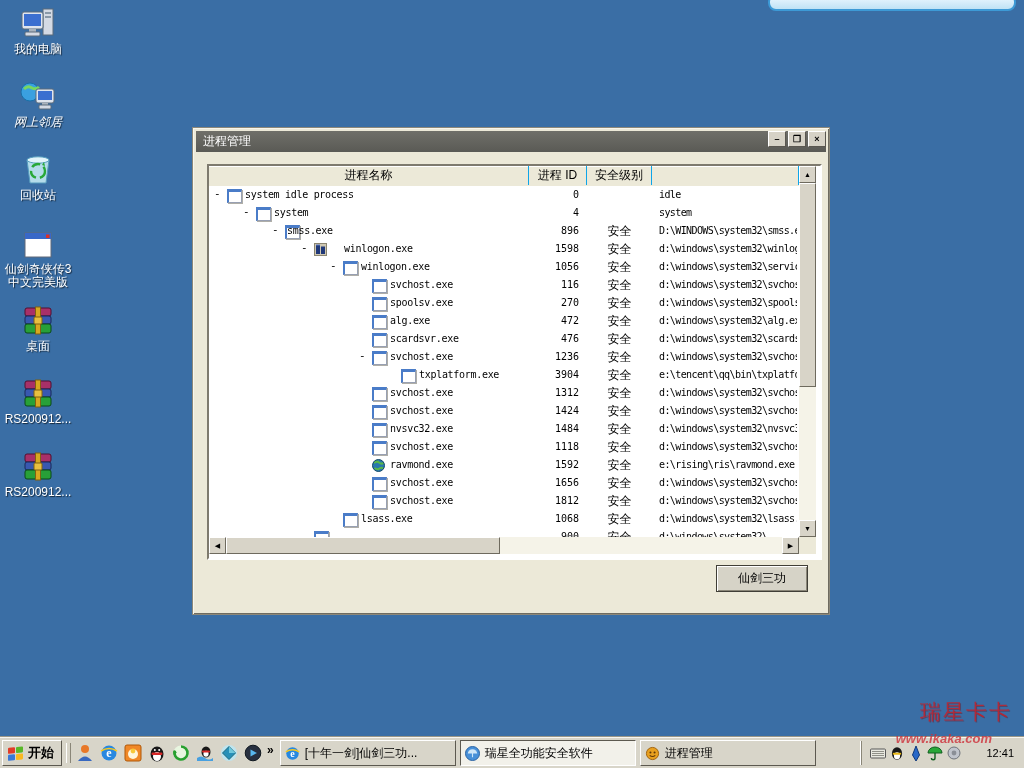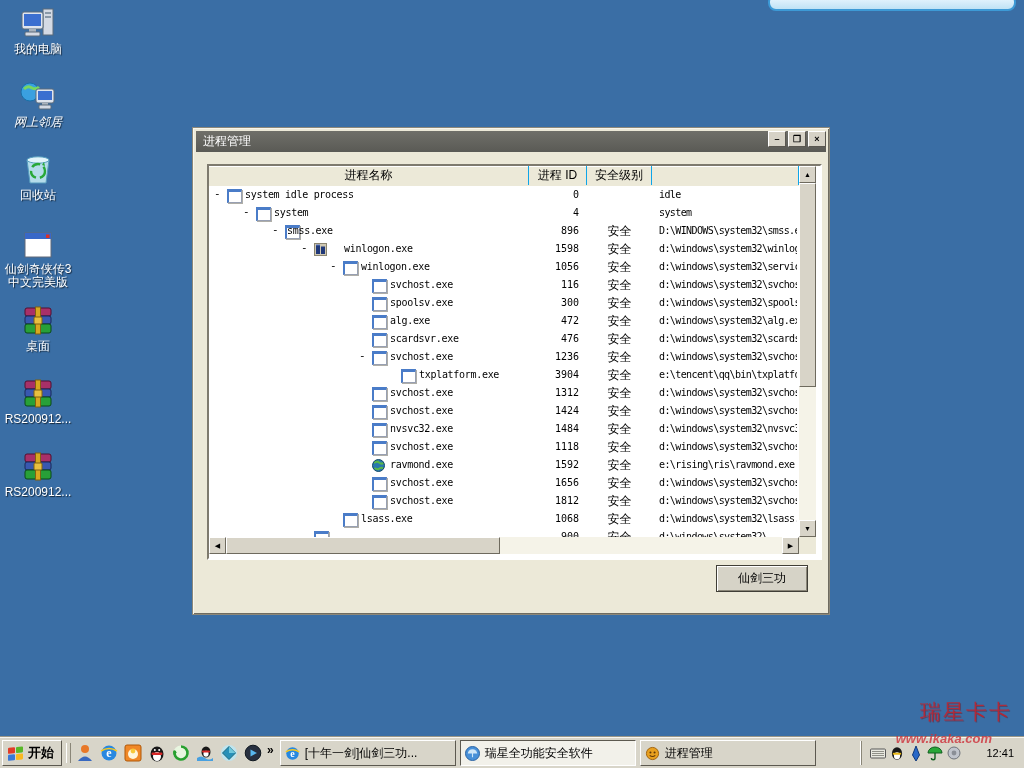--- a/index.html
+++ b/index.html
@@ -277,21 +277,21 @@
             <div class="trow">
               <span class="t-icon" style="left: 163px;"></span>
               <span class="c-name" style="left: 181px;">svchost.exe</span>
               <span class="c-pid">116</span>
               <span class="c-sec">安全</span>
               <span class="c-path">d:\windows\system32\svchos</span>
             </div>
             <div class="trow">
               <span class="t-icon" style="left: 163px;"></span>
               <span class="c-name" style="left: 181px;">spoolsv.exe</span>
-              <span class="c-pid">300</span>
+              <span class="c-pid">270</span>
               <span class="c-sec">安全</span>
               <span class="c-path">d:\windows\system32\spools</span>
             </div>
             <div class="trow">
               <span class="t-icon" style="left: 163px;"></span>
               <span class="c-name" style="left: 181px;">alg.exe</span>
               <span class="c-pid">472</span>
               <span class="c-sec">安全</span>
               <span class="c-path">d:\windows\system32\alg.ex</span>
             </div>

